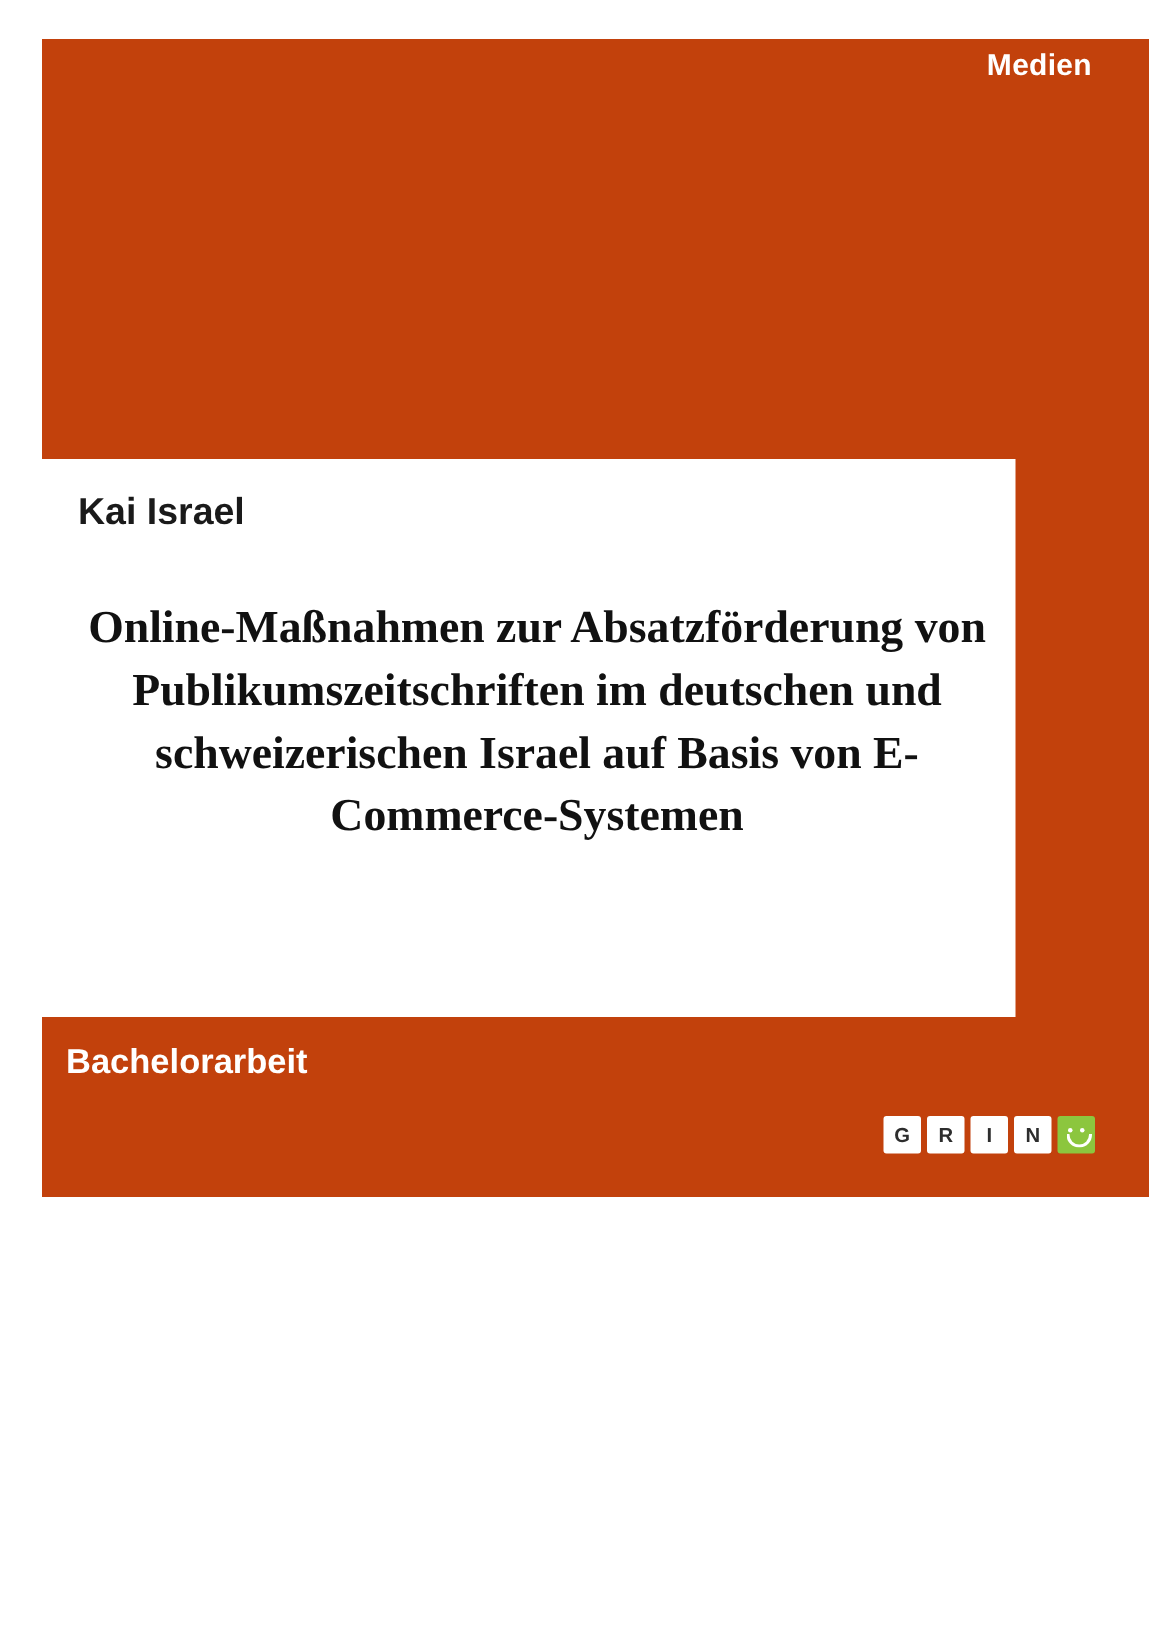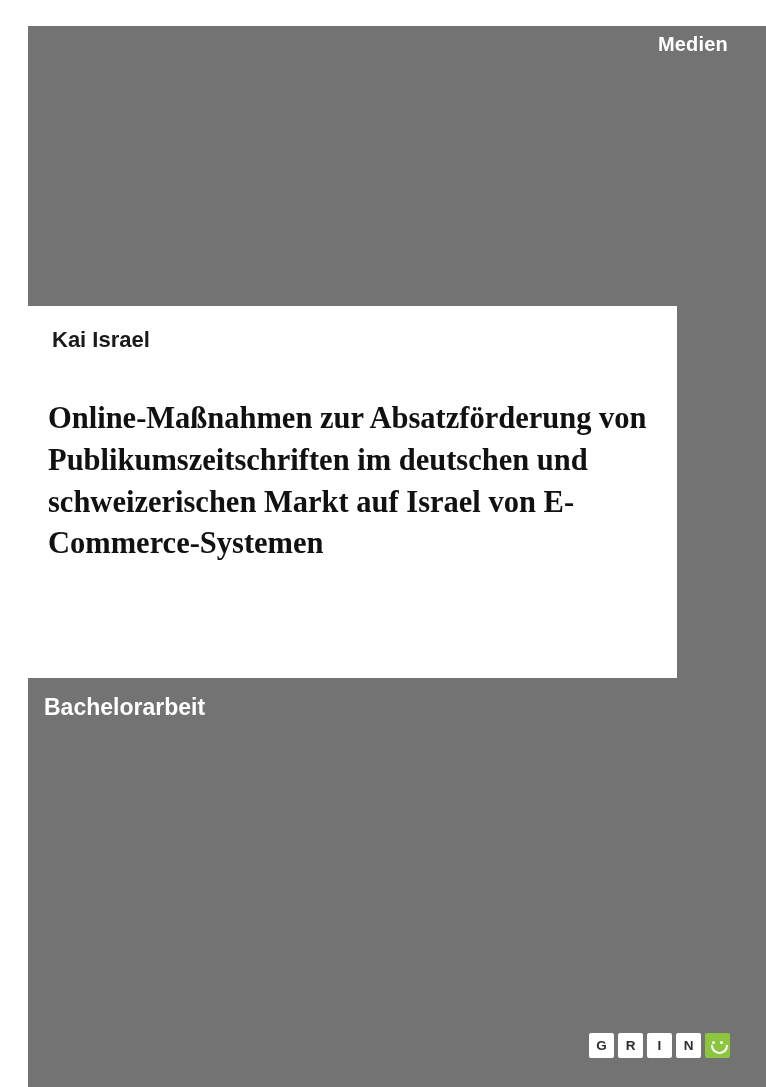--- a/index.html
+++ b/index.html
@@ -9,23 +9,24 @@
   body {
     width: 766px;
     height: 1087px;
     background: #ffffff;
     font-family: "Liberation Sans", sans-serif;
     overflow: hidden;
   }
   .cover {
     position: relative;
     width: 766px;
-    height: 1087px;
-    background: #737373;
+    height: 798px;
+    background: #c2410c;
     overflow: hidden;
+    text-align: center;
   }
   
   .left-margin {
     position: absolute;
     left: 0;
     top: 0;
     width: 28px;
     height: 1087px;
     background: #ffffff;
   }
@@ -52,21 +53,21 @@
     left: 0;
     top: 306px;
     width: 677px;
     height: 372px;
     background: #ffffff;
   }
   .author {
     position: absolute;
     left: 52px;
     top: 327px;
-    font-size: 22px;
+    font-size: 25px;
     font-weight: bold;
     color: #1a1a1a;
   }
   .title {
     position: absolute;
     left: 48px;
     top: 398px;
     width: 620px;
     font-family: "Liberation Serif", serif;
     font-size: 30.5px;
@@ -140,21 +141,21 @@
 
   <div class="top-margin"></div>
   <div class="left-margin"></div>
 
   <div class="category">Medien</div>
 
   <div class="title-panel"></div>
 
   <div class="author">Kai Israel</div>
 
-  <div class="title">Online-Maßnahmen zur Absatzförderung von Publikumszeitschriften im deutschen und schweizerischen Markt auf Israel von E-Commerce-Systemen</div>
+  <div class="title">Online-Maßnahmen zur Absatzförderung von Publikumszeitschriften im deutschen und schweizerischen Israel auf Basis von E-Commerce-Systemen</div>
 
   <div class="doc-type">Bachelorarbeit</div>
 
   <div class="logo">
     <div class="box">G</div>
     <div class="box">R</div>
     <div class="box">I</div>
     <div class="box">N</div>
     <div class="smiley">
       <span class="eye l"></span>

